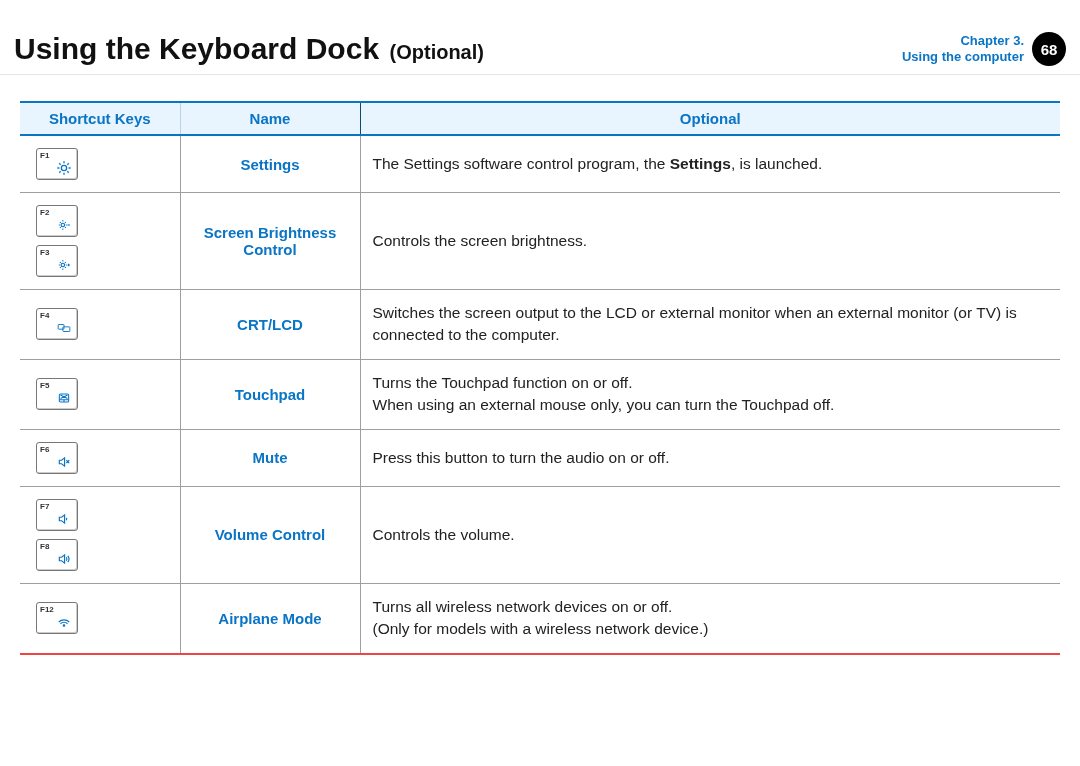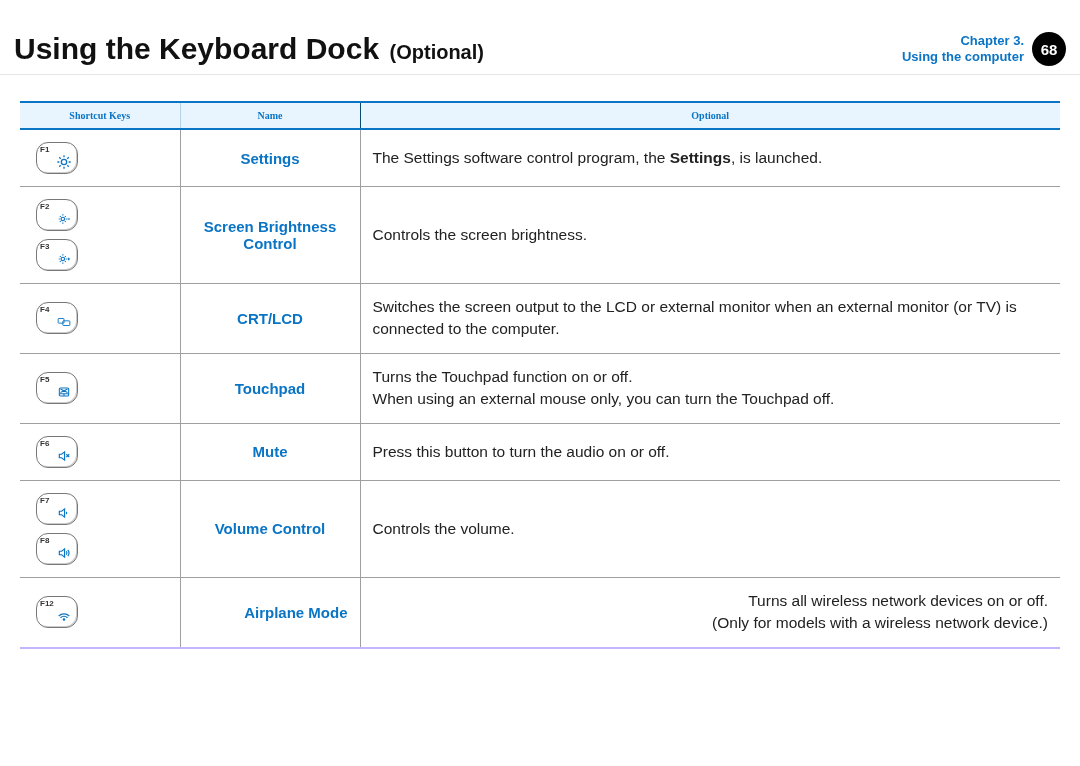--- a/index.html
+++ b/index.html
@@ -65,50 +65,49 @@
   }
   col.c1 { width: 160px; }
   col.c2 { width: 180px; }
   col.c3 { width: auto; }
   thead th {
     background: #e9f5fe;
     border-top: 2px solid #0a74c5;
     border-bottom: 2px solid #0a74c5;
     color: #0a74c5;
     font-weight: 700;
-    font-size: 10px;
+    font-size: 15px;
     padding: 7px 0;
     text-align: center;
-    font-family: Liberation Serif, serif;
   }
   thead th:first-child { border-right: 1px solid #b7d4e6; }
   thead th:nth-child(2) { border-right: 1px solid #0c4a6e; }
   tbody td {
     padding: 12px 12px;
     font-size: 15.5px;
     border-bottom: 1px solid #9f9f9f;
     vertical-align: middle;
   }
-  tbody tr:last-child td { border-bottom: 2px solid #c4b5fd; text-align: right; }
+  tbody tr:last-child td { border-bottom: 2px solid #ef4444; }
   td.keycell { border-right: 1px solid #9f9f9f; }
   td.namecell {
     border-right: 1px solid #9f9f9f;
     text-align: center;
     color: #0a74c5;
     font-weight: 700;
     font-size: 15px;
   }
   td.funccell { color: #222; line-height: 1.45; }
   td.funccell .bold { font-weight: 700; }
   .keys { display: flex; flex-direction: column; gap: 8px; padding-left: 4px;}
   .key {
     width: 42px;
     height: 32px;
     border: 1px solid #777;
-    border-radius: 12px;
+    border-radius: 3px;
     background: #fff;
     position: relative;
     box-shadow: inset -1px -1px 0 #ccc;
   }
   .key .flab {
     position: absolute;
     top: 2px; left: 3px;
     font-size: 8px;
     font-weight: 700;
     color: #333;

